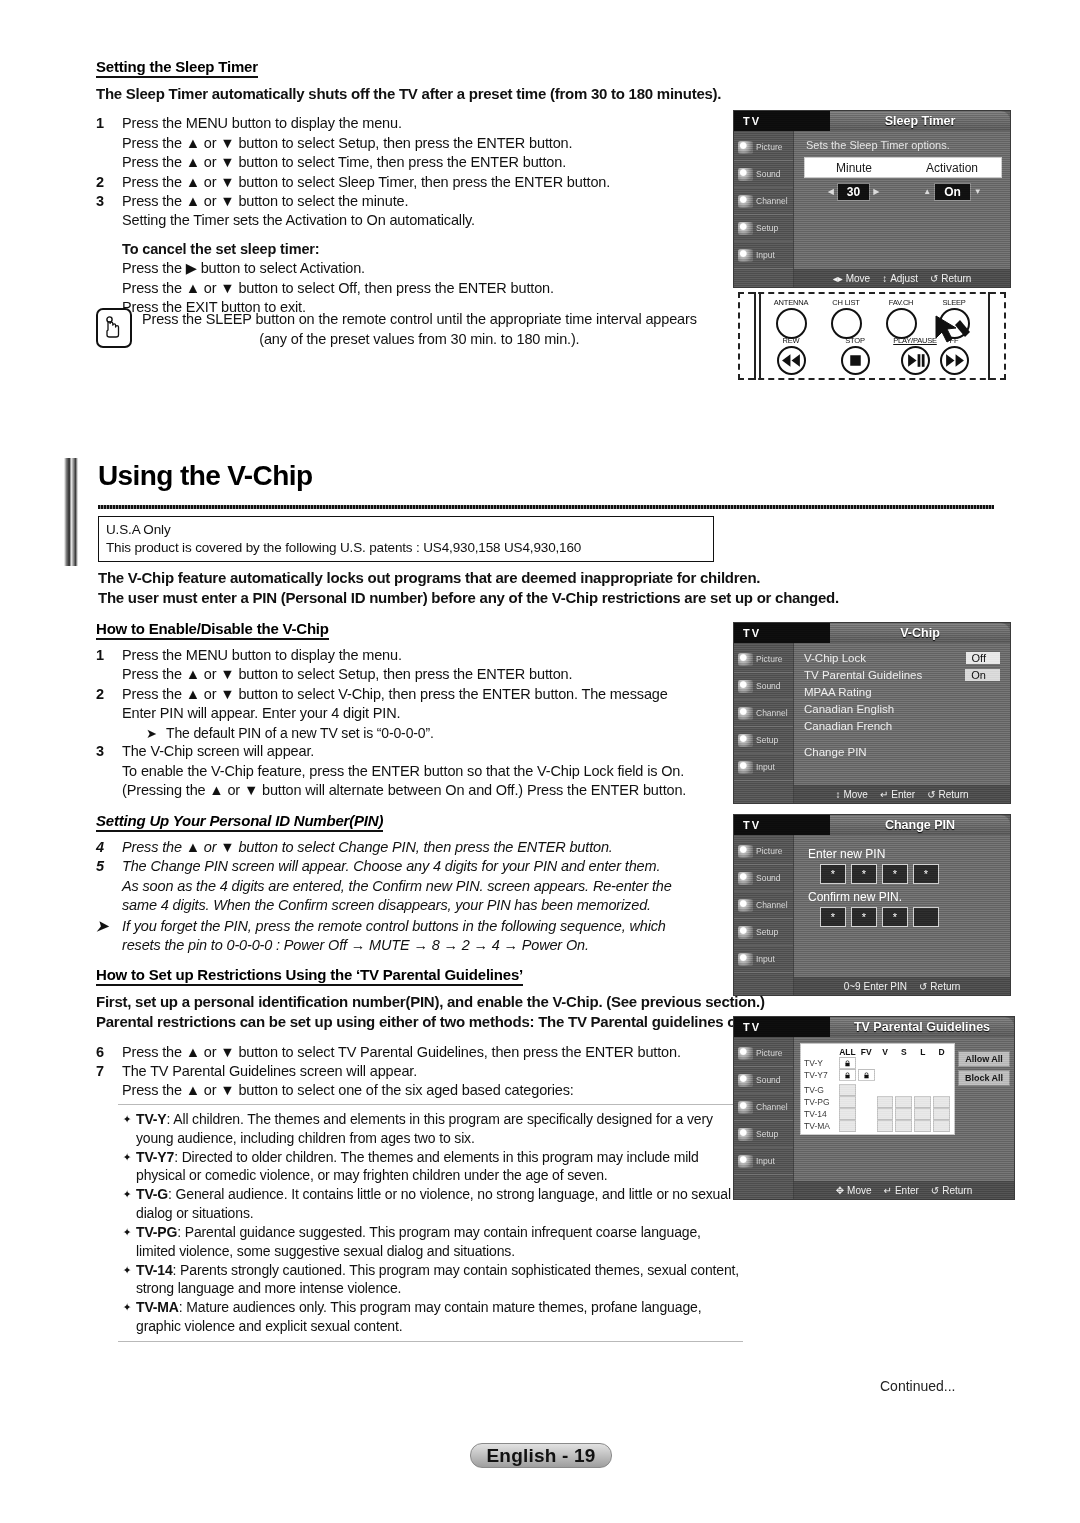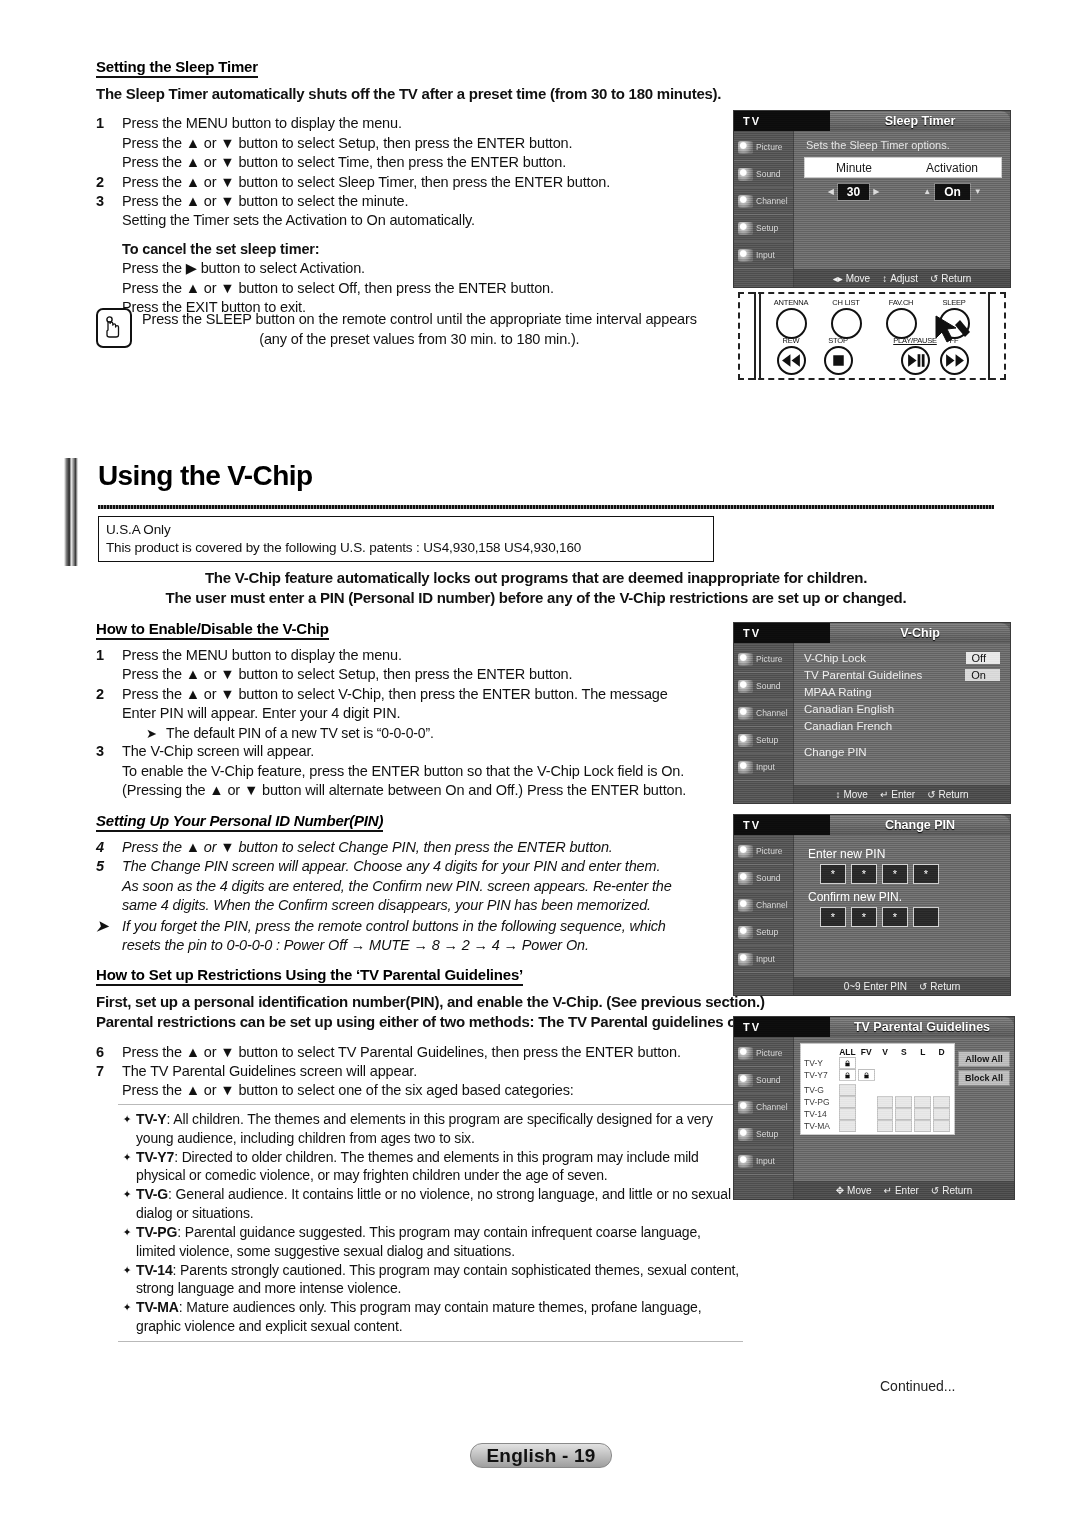--- a/index.html
+++ b/index.html
@@ -52,21 +52,21 @@
     position:absolute;left:34px;top:2px;font-size:28px;font-weight:bold;letter-spacing:-0.6px;color:#000;
   }
   .title-rule{
     position:absolute;left:34px;top:47px;right:0;height:4px;
     background:repeating-linear-gradient(90deg,#111 0 2px,#8d8d8d 2px 3px);
   }
   .patent-box{
     position:absolute;left:34px;top:58px;width:600px;border:1.5px solid #111;
     padding:4px 7px 5px 7px;font-size:13.5px;line-height:1.3;letter-spacing:-0.15px;
   }
-  .vchip-lead{position:absolute;left:22px;top:110px;width:900px;text-align:center;}
+  .vchip-lead{position:absolute;left:34px;top:110px;width:900px;}
 
   
   #enable-section{position:absolute;left:96px;top:620px;width:660px;}
   #pin-section{position:absolute;left:96px;top:812px;width:660px;font-style:italic;}
   #restrictions-section{position:absolute;left:96px;top:966px;width:800px;}
 
   .rating-list{
     position:absolute;left:118px;top:1104px;width:625px;
     border-top:1.5px solid #b9b9b9;border-bottom:1.5px solid #b9b9b9;
     padding:5px 0 5px 0;
@@ -329,21 +329,21 @@
 
     <div class="btn-col" style="left:30px;top:44px;">
       <div class="btn-lbl">REW</div>
       <div class="btn-circ small">
         <svg viewBox="0 0 20 20" style="position:absolute;inset:2px;">
           <polygon points="9,4 9,16 1,10" fill="#111"></polygon>
             <polygon points="18,4 18,16 10,10" fill="#111"></polygon>
         </svg>
       </div>
     </div>
-    <div class="btn-col" style="left:77px;top:44px;">
+    <div class="btn-col" style="left:94px;top:44px;">
       <div class="btn-lbl">STOP</div>
       <div class="btn-circ small">
         <svg viewBox="0 0 20 20" style="position:absolute;inset:2px;">
           <rect x="5" y="5" width="10" height="10" fill="#111"></rect>
         </svg>
       </div>
     </div>
     <div class="btn-col" style="left:154px;top:44px;text-decoration:underline;">
       <div class="btn-lbl">PLAY/PAUSE</div>
       <div class="btn-circ small">

